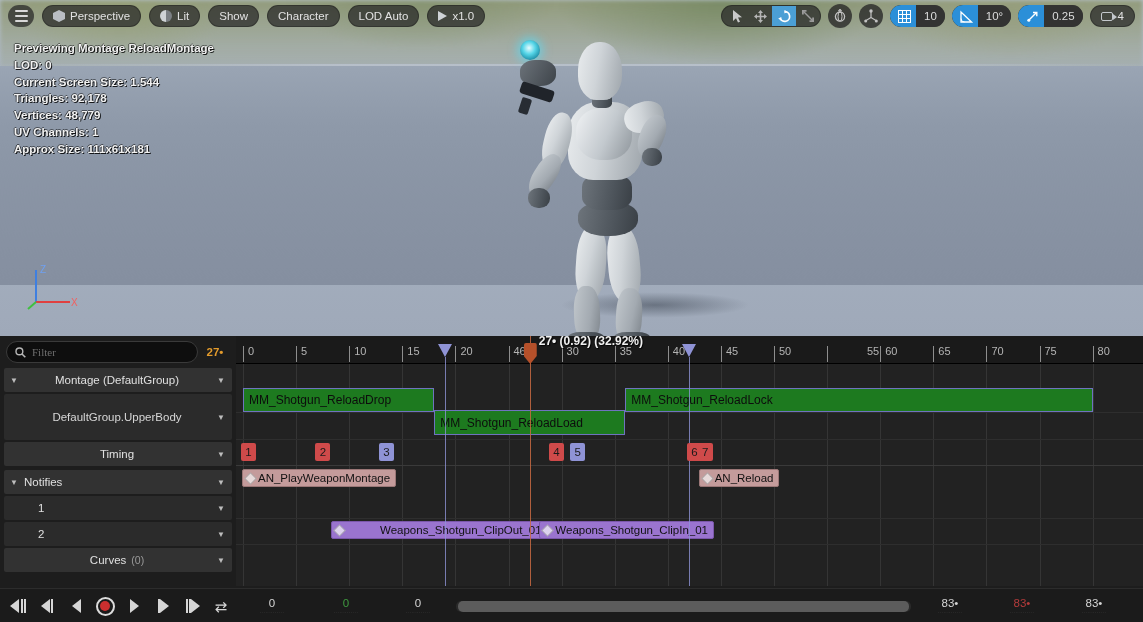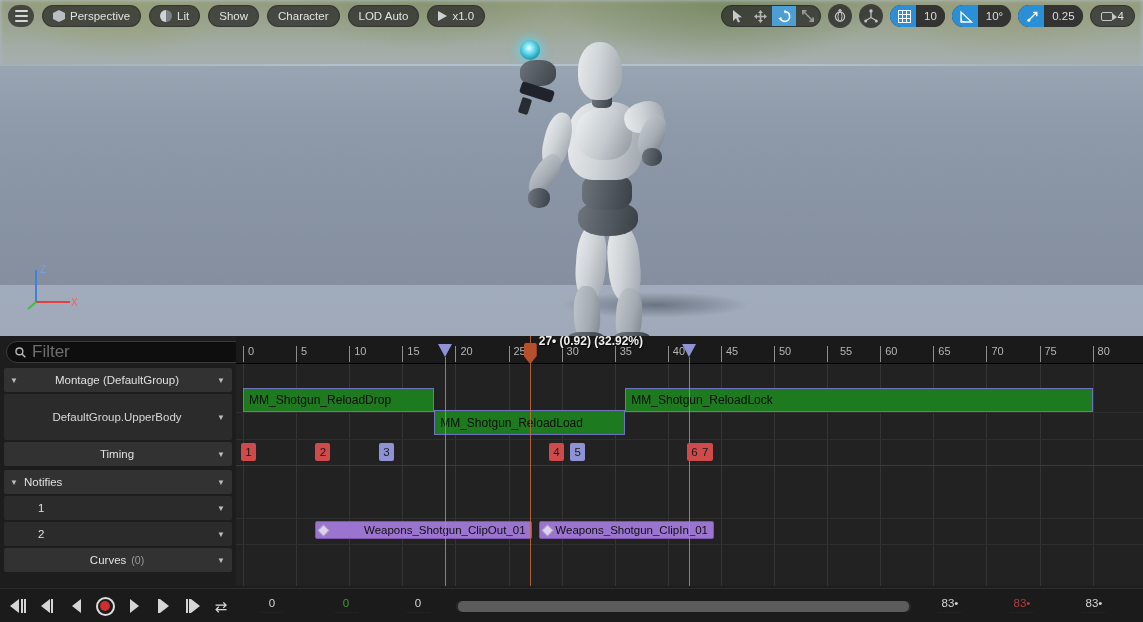--- a/index.html
+++ b/index.html
@@ -130,21 +130,21 @@
   #animpanel { position: absolute; left: 0; top: 336px; width: 1143px; height: 286px; background: #1d1d1d; }
 
   #left-col { position: absolute; left: 0; top: 0; width: 236px; height: 286px; background: #1d1d1d; }
   .filter-row { position: absolute; left: 6px; top: 4px; width: 226px; height: 24px; display: flex; align-items: center; }
   .filter-box {
     flex: 1; height: 22px; border-radius: 11px; background: #0e0e0e; border: 1px solid #3a3a3a;
     display: flex; align-items: center; padding: 0 8px; gap: 6px;
   }
   .filter-input {
     flex: 1; background: transparent; border: none; outline: none;
-    color: #cfcfcf; font-size: 17px; font-family: Liberation Sans, sans-serif;
+    color: #cfcfcf; font-size: 11px; font-family: Liberation Serif, serif;
   }
   .filter-input::placeholder { color: #6e6e6e; }
   .filter-count { width: 34px; text-align: center; color: #e39b2c; font-size: 11.5px; font-weight: bold; }
 
   .trk-hdr {
     position: absolute; left: 4px; width: 228px; height: 24px;
     background: #323232; border-radius: 2px;
     display: flex; align-items: center; color: #e0e0e0; font-size: 11.5px;
   }
   .trk-hdr.lighter { background: #2b2b2b; }
@@ -266,20 +266,29 @@
       <div class="mq" id="armR-up"></div>
       <div class="mq mid" id="armR-lo"></div>
       <div class="mq dk" id="handR"></div>
       <div class="mq" id="armL-up"></div>
       <div class="mq mid" id="armL-lo"></div>
       <div class="mq dk" id="handL"></div>
       <div id="weapon"></div>
       <div id="weapon2"></div>
     </div>
 
+    <div id="vp-stats">
+      <div>Previewing Montage ReloadMontage</div>
+      <div>LOD: 0</div>
+      <div>Current Screen Size: 1.544</div>
+      <div>Triangles: 92,178</div>
+      <div>Vertices: 48,779</div>
+      <div>UV Channels: 1</div>
+      <div>Approx Size: 111x61x181</div>
+    </div>
 
     <div id="axis-gizmo">
       <svg width="56" height="52" viewBox="0 0 56 52">
         <line x1="10" y1="40" x2="10" y2="8" stroke="#3f7fe0" stroke-width="2"></line>
         <line x1="10" y1="40" x2="44" y2="40" stroke="#e04040" stroke-width="2"></line>
         <line x1="10" y1="40" x2="2" y2="47" stroke="#3fc03f" stroke-width="2"></line>
         <text x="14" y="11" fill="#6fa0f0" font-size="10" font-family="Liberation Sans, sans-serif">Z</text>
         <text x="45" y="44" fill="#f06060" font-size="10" font-family="Liberation Sans, sans-serif">X</text>
       </svg>
     </div>
@@ -460,33 +469,33 @@
           <div class="tick-lbl" style="left: 12px;">0</div>
           <div class="tick" style="left: 60.1px;"></div>
           <div class="tick-lbl" style="left: 65.1px;">5</div>
           <div class="tick" style="left: 113.2px;"></div>
           <div class="tick-lbl" style="left: 118.2px;">10</div>
           <div class="tick" style="left: 166.3px;"></div>
           <div class="tick-lbl" style="left: 171.3px;">15</div>
           <div class="tick" style="left: 219.4px;"></div>
           <div class="tick-lbl" style="left: 224.4px;">20</div>
           <div class="tick" style="left: 272.5px;"></div>
-          <div class="tick-lbl" style="left: 277.5px;">25</div>
+          <div class="tick-lbl" style="left: 277.5px;">46</div>
           <div class="tick" style="left: 325.6px;"></div>
           <div class="tick-lbl" style="left: 330.6px;">30</div>
           <div class="tick" style="left: 378.7px;"></div>
           <div class="tick-lbl" style="left: 383.7px;">35</div>
           <div class="tick" style="left: 431.8px;"></div>
           <div class="tick-lbl" style="left: 436.8px;">40</div>
           <div class="tick" style="left: 484.9px;"></div>
           <div class="tick-lbl" style="left: 489.9px;">45</div>
           <div class="tick" style="left: 538px;"></div>
           <div class="tick-lbl" style="left: 543px;">50</div>
           <div class="tick" style="left: 591.1px;"></div>
-          <div class="tick-lbl" style="left: 604px;">55</div>
+          <div class="tick-lbl" style="left: 631px;">55</div>
           <div class="tick" style="left: 644.2px;"></div>
           <div class="tick-lbl" style="left: 649.2px;">60</div>
           <div class="tick" style="left: 697.3px;"></div>
           <div class="tick-lbl" style="left: 702.3px;">65</div>
           <div class="tick" style="left: 750.4px;"></div>
           <div class="tick-lbl" style="left: 755.4px;">70</div>
           <div class="tick" style="left: 803.5px;"></div>
           <div class="tick-lbl" style="left: 808.5px;">75</div>
           <div class="tick" style="left: 856.6px;"></div>
           <div class="tick-lbl" style="left: 861.6px;">80</div>
@@ -532,24 +541,34 @@
           <div class="tmark red" style="left: 12px;">1</div>
           <div class="tmark red" style="left: 86.34px;">2</div>
           <div class="tmark blue" style="left: 150.06px;">3</div>
           <div class="tmark red" style="left: 319.98px;">4</div>
           <div class="tmark blue" style="left: 341.22px;">5</div>
           <div class="tmark red" style="left: 458.04px;">6</div>
           <div class="tmark red" style="left: 468.66px;">7</div>
         </div>
       <div class="row-div" style="top:129px;background:#3a3a3a"></div>
 
+      <div class="row-seg" id="notifyrow0" style="top:130px;height:26px">
+          <div class="notify pink" style="left: 6px;">
+            <span class="ndiamond"></span>
+            <span>AN_PlayWeaponMontage</span>
+          </div>
+          <div class="notify pink" style="left: 462.66px;">
+            <span class="ndiamond"></span>
+            <span>AN_Reload</span>
+          </div>
+        </div>
       <div class="row-seg" id="notifyrow1" style="top:156px;height:26px"></div>
       <div class="row-div" style="top:182px"></div>
       <div class="row-seg" id="notifyrow2" style="top:182px;height:26px">
-          <div class="notify purple" style="left: 79px; gap: 36px;">
+          <div class="notify purple" style="left: 95px; gap: 36px;">
             <span class="ndiamond"></span>
             <span>Weapons_Shotgun_ClipOut_01</span>
           </div>
           <div class="notify purple" style="left: 303.36px;">
             <span class="ndiamond"></span>
             <span>Weapons_Shotgun_ClipIn_01</span>
           </div>
         </div>
       <div class="row-div" style="top:208px"></div>
 

